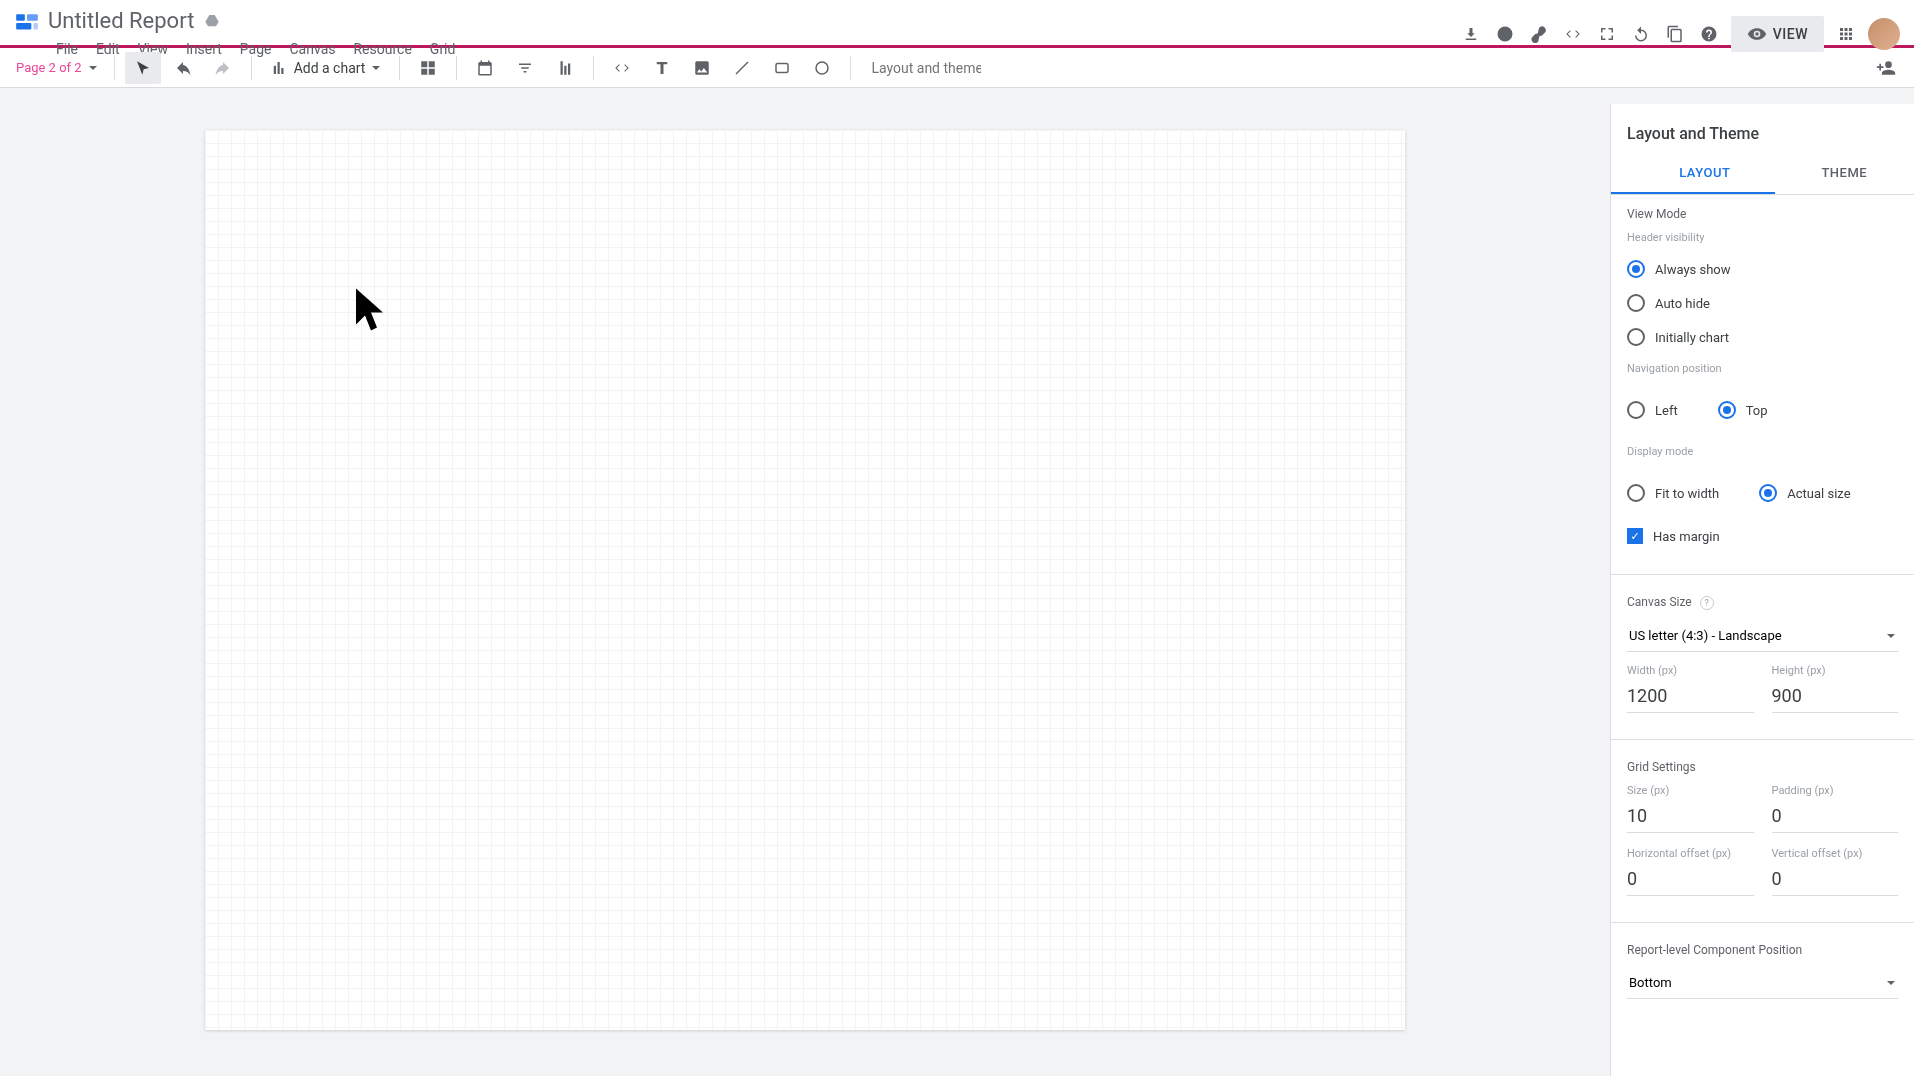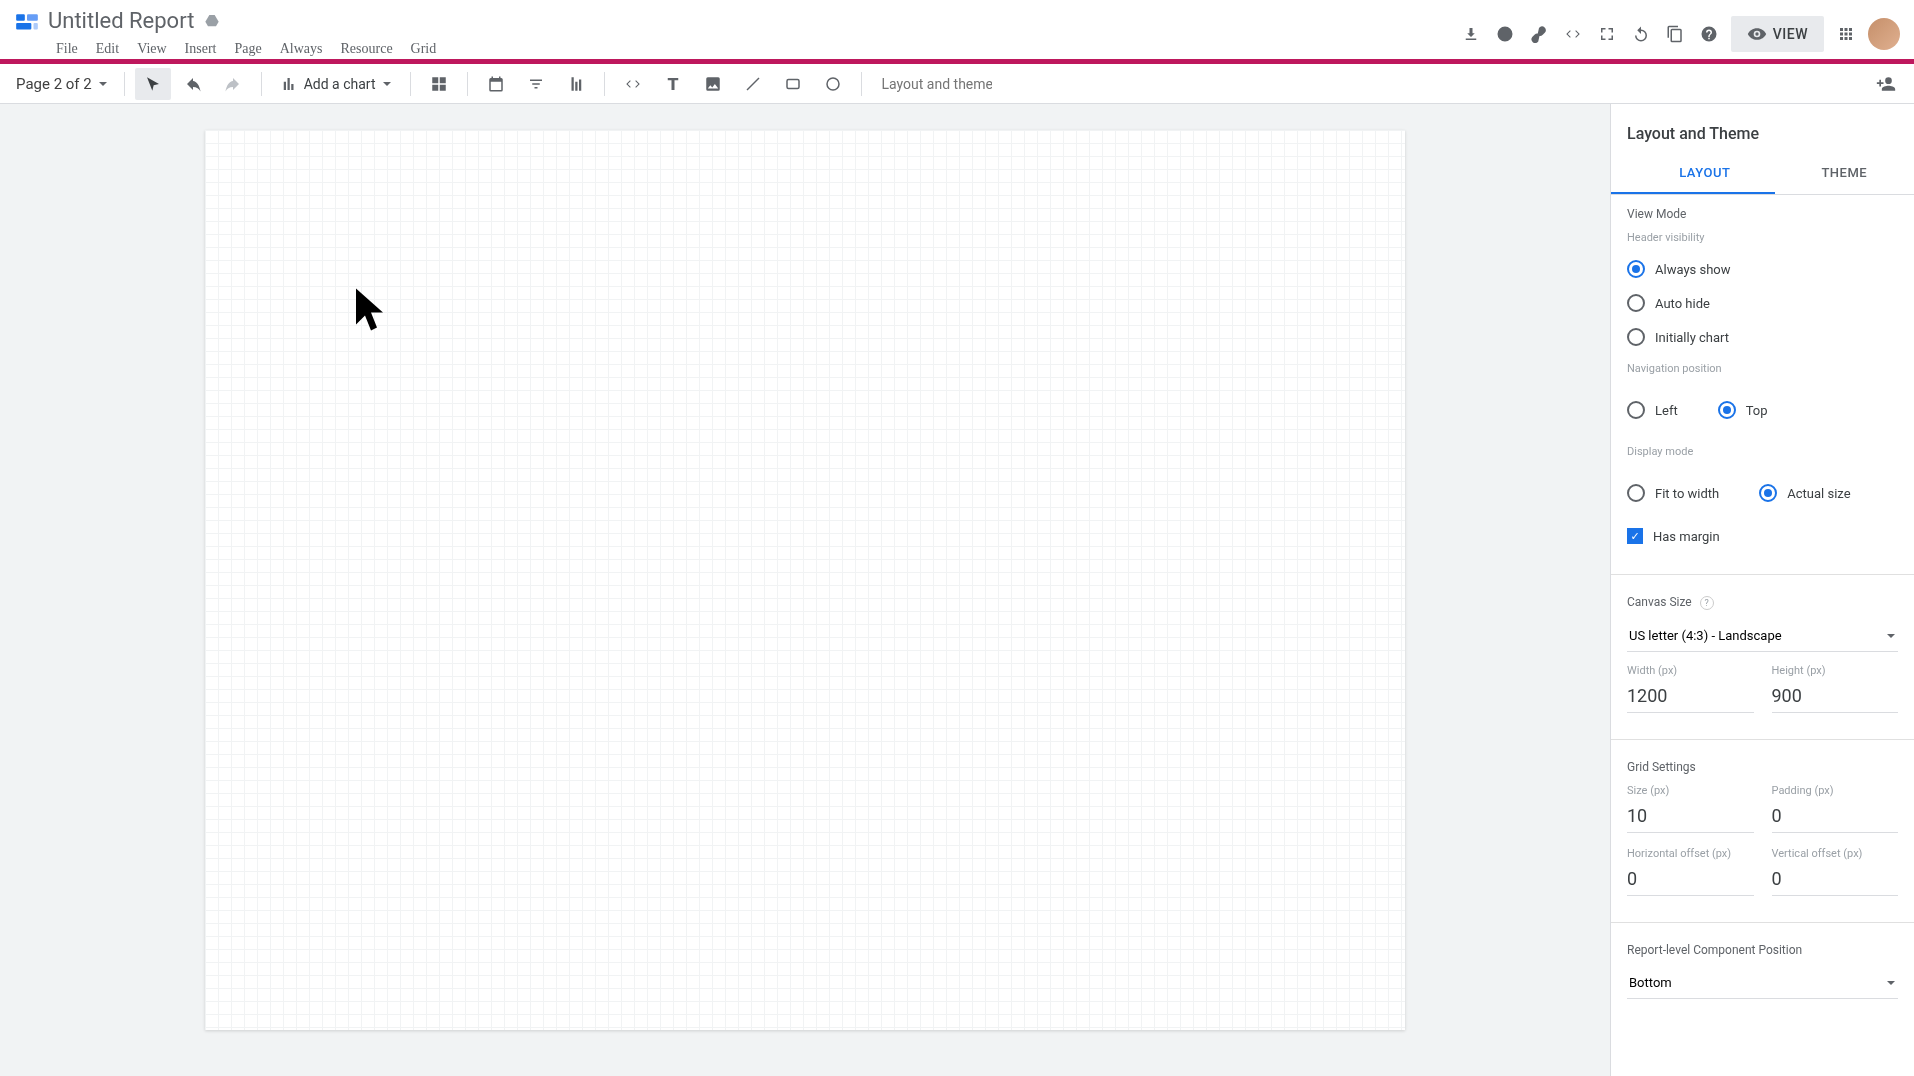--- a/index.html
+++ b/index.html
@@ -1,38 +1,38 @@
 <!DOCTYPE html>
 <html><head>
 <meta charset="utf-8">
 <style>
 * { box-sizing: border-box; margin: 0; padding: 0; font-family: Roboto, Arial, sans-serif; }
 body { width: 1914px; height: 1076px; background: #f1f3f4; overflow: hidden; }
 
 
-.header { height: 64px; background: #fff; display: flex; align-items: flex-start; padding: 0 14px; border-bottom: 5px solid #be185d; }
+.header { height: 48px; background: #fff; display: flex; align-items: flex-start; padding: 0 14px; border-bottom: 3px solid #be185d; }
 .header-left { display: flex; align-items: flex-start; padding-top: 8px; }
 .logo { width: 26px; height: 26px; margin-right: 8px; margin-top: 2px; }
 .title-block { display: flex; flex-direction: column; }
 .title-row { display: flex; align-items: center; gap: 10px; }
 .title { font-size: 22px; color: #5f6368; font-weight: 400; }
 .drive-icon { width: 16px; height: 16px; color: #9aa0a6; }
 .menubar { display: flex; gap: 2px; margin-top: 4px; }
-.menubar span { font-size: 14px; color: #5f6368; padding: 4px 8px; cursor: pointer; font-family: Liberation Serif, serif; }
+.menubar span { font-size: 14px; color: #5f6368; padding: 4px 8px; cursor: pointer; }
 .header-right { margin-left: auto; display: flex; align-items: center; gap: 10px; padding-top: 16px; }
 .hicon { width: 24px; height: 24px; display: flex; align-items: center; justify-content: center; color: #5f6368; cursor: pointer; }
 .view-btn { display: flex; align-items: center; gap: 6px; background: #e8eaed; padding: 8px 16px; border-radius: 2px; color: #3c4043; font-size: 14px; font-weight: 500; letter-spacing: .5px; }
 .avatar { width: 32px; height: 32px; border-radius: 50%; background: linear-gradient(135deg,#c58f6a,#e0b090); }
 
 
 .toolbar { height: 40px; background: #fff; border-bottom: 1px solid #dadce0; display: flex; align-items: center; padding: 0 10px; gap: 4px; }
 .tool { width: 36px; height: 32px; display: flex; align-items: center; justify-content: center; color: #5f6368; cursor: pointer; border-radius: 2px; }
 .tool.active { background: #e8eaed; }
 .sep { width: 1px; height: 24px; background: #dadce0; margin: 0 6px; }
-.page-sel { display: flex; align-items: center; gap: 6px; font-size: 15px; color: #404040; padding: 0 6px; cursor: pointer; }
+.page-sel { display: flex; align-items: center; gap: 6px; font-size: 13px; color: #ec4899; padding: 0 6px; cursor: pointer; }
 .chart-btn { display: flex; align-items: center; gap: 6px; font-size: 14px; color: #3c4043; padding: 0 8px; cursor: pointer; }
 .layout-input { flex: 0 0 auto; width: 120px; border: none; font-size: 14px; color: #9aa0a6; background: transparent; outline: none; padding-left: 10px; }
 .add-person { margin-left: auto; }
 
 
 .workspace { position: absolute; top: 104px; left: 0; right: 304px; bottom: 0; overflow: hidden; }
 .canvas { width: 1200px; height: 900px; background: #fff; margin: 26px auto 0; box-shadow: 0 1px 3px rgba(0,0,0,.15); position: relative;
   background-image:
     linear-gradient(#f1f3f4 1px, transparent 1px),
     linear-gradient(90deg, #f1f3f4 1px, transparent 1px);
@@ -82,21 +82,21 @@
         <svg class="drive-icon" viewBox="0 0 24 24">
             <path fill="#9aa0a6" d="M8 3l8 0 6 10-4 7H6l-4-7z"></path>
           </svg>
       </div>
       <div class="menubar">
         <span>File</span>
         <span>Edit</span>
         <span>View</span>
         <span>Insert</span>
         <span>Page</span>
-        <span>Always</span>
+        <span>Canvas</span>
         <span>Resource</span>
         <span>Grid</span>
       </div>
     </div>
   </div>
   <div class="header-right">
     <div class="hicon">
         <svg width="18" height="18" viewBox="0 0 24 24">
           <path fill="currentColor" d="M12 16l-5-5h3V4h4v7h3l-5 5zm-7 4h14v-2H5v2z"></path>
         </svg>

